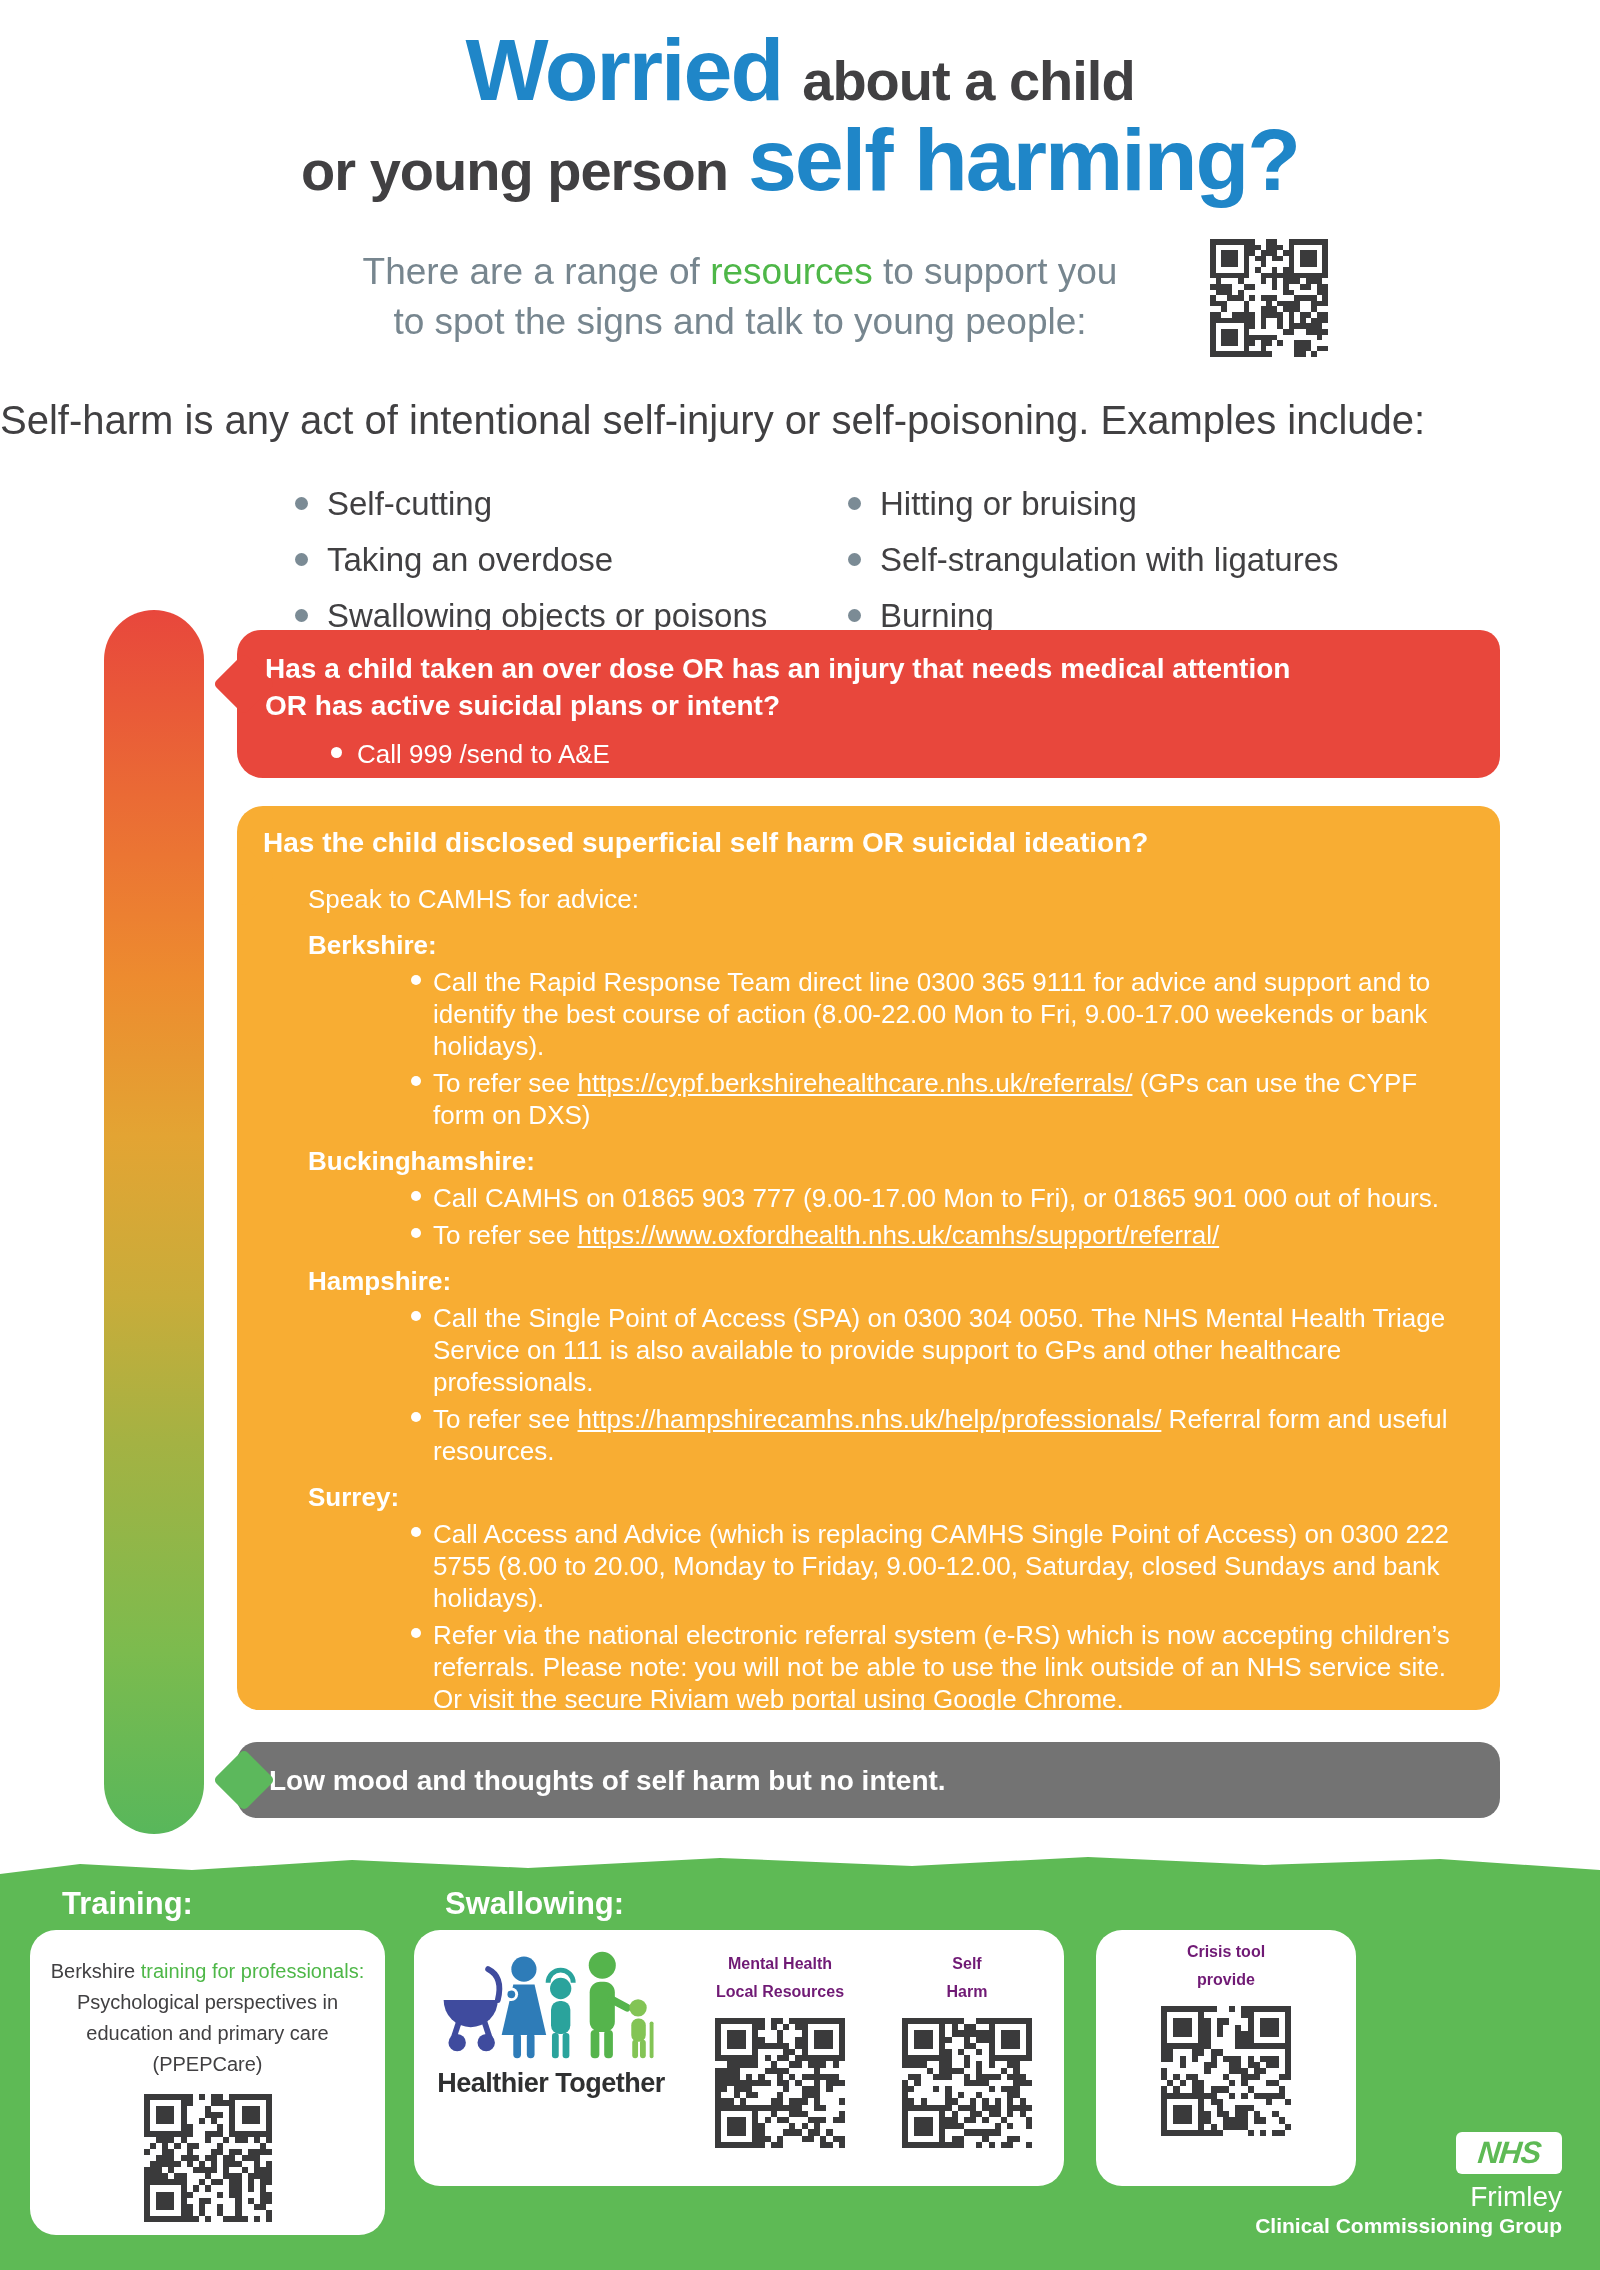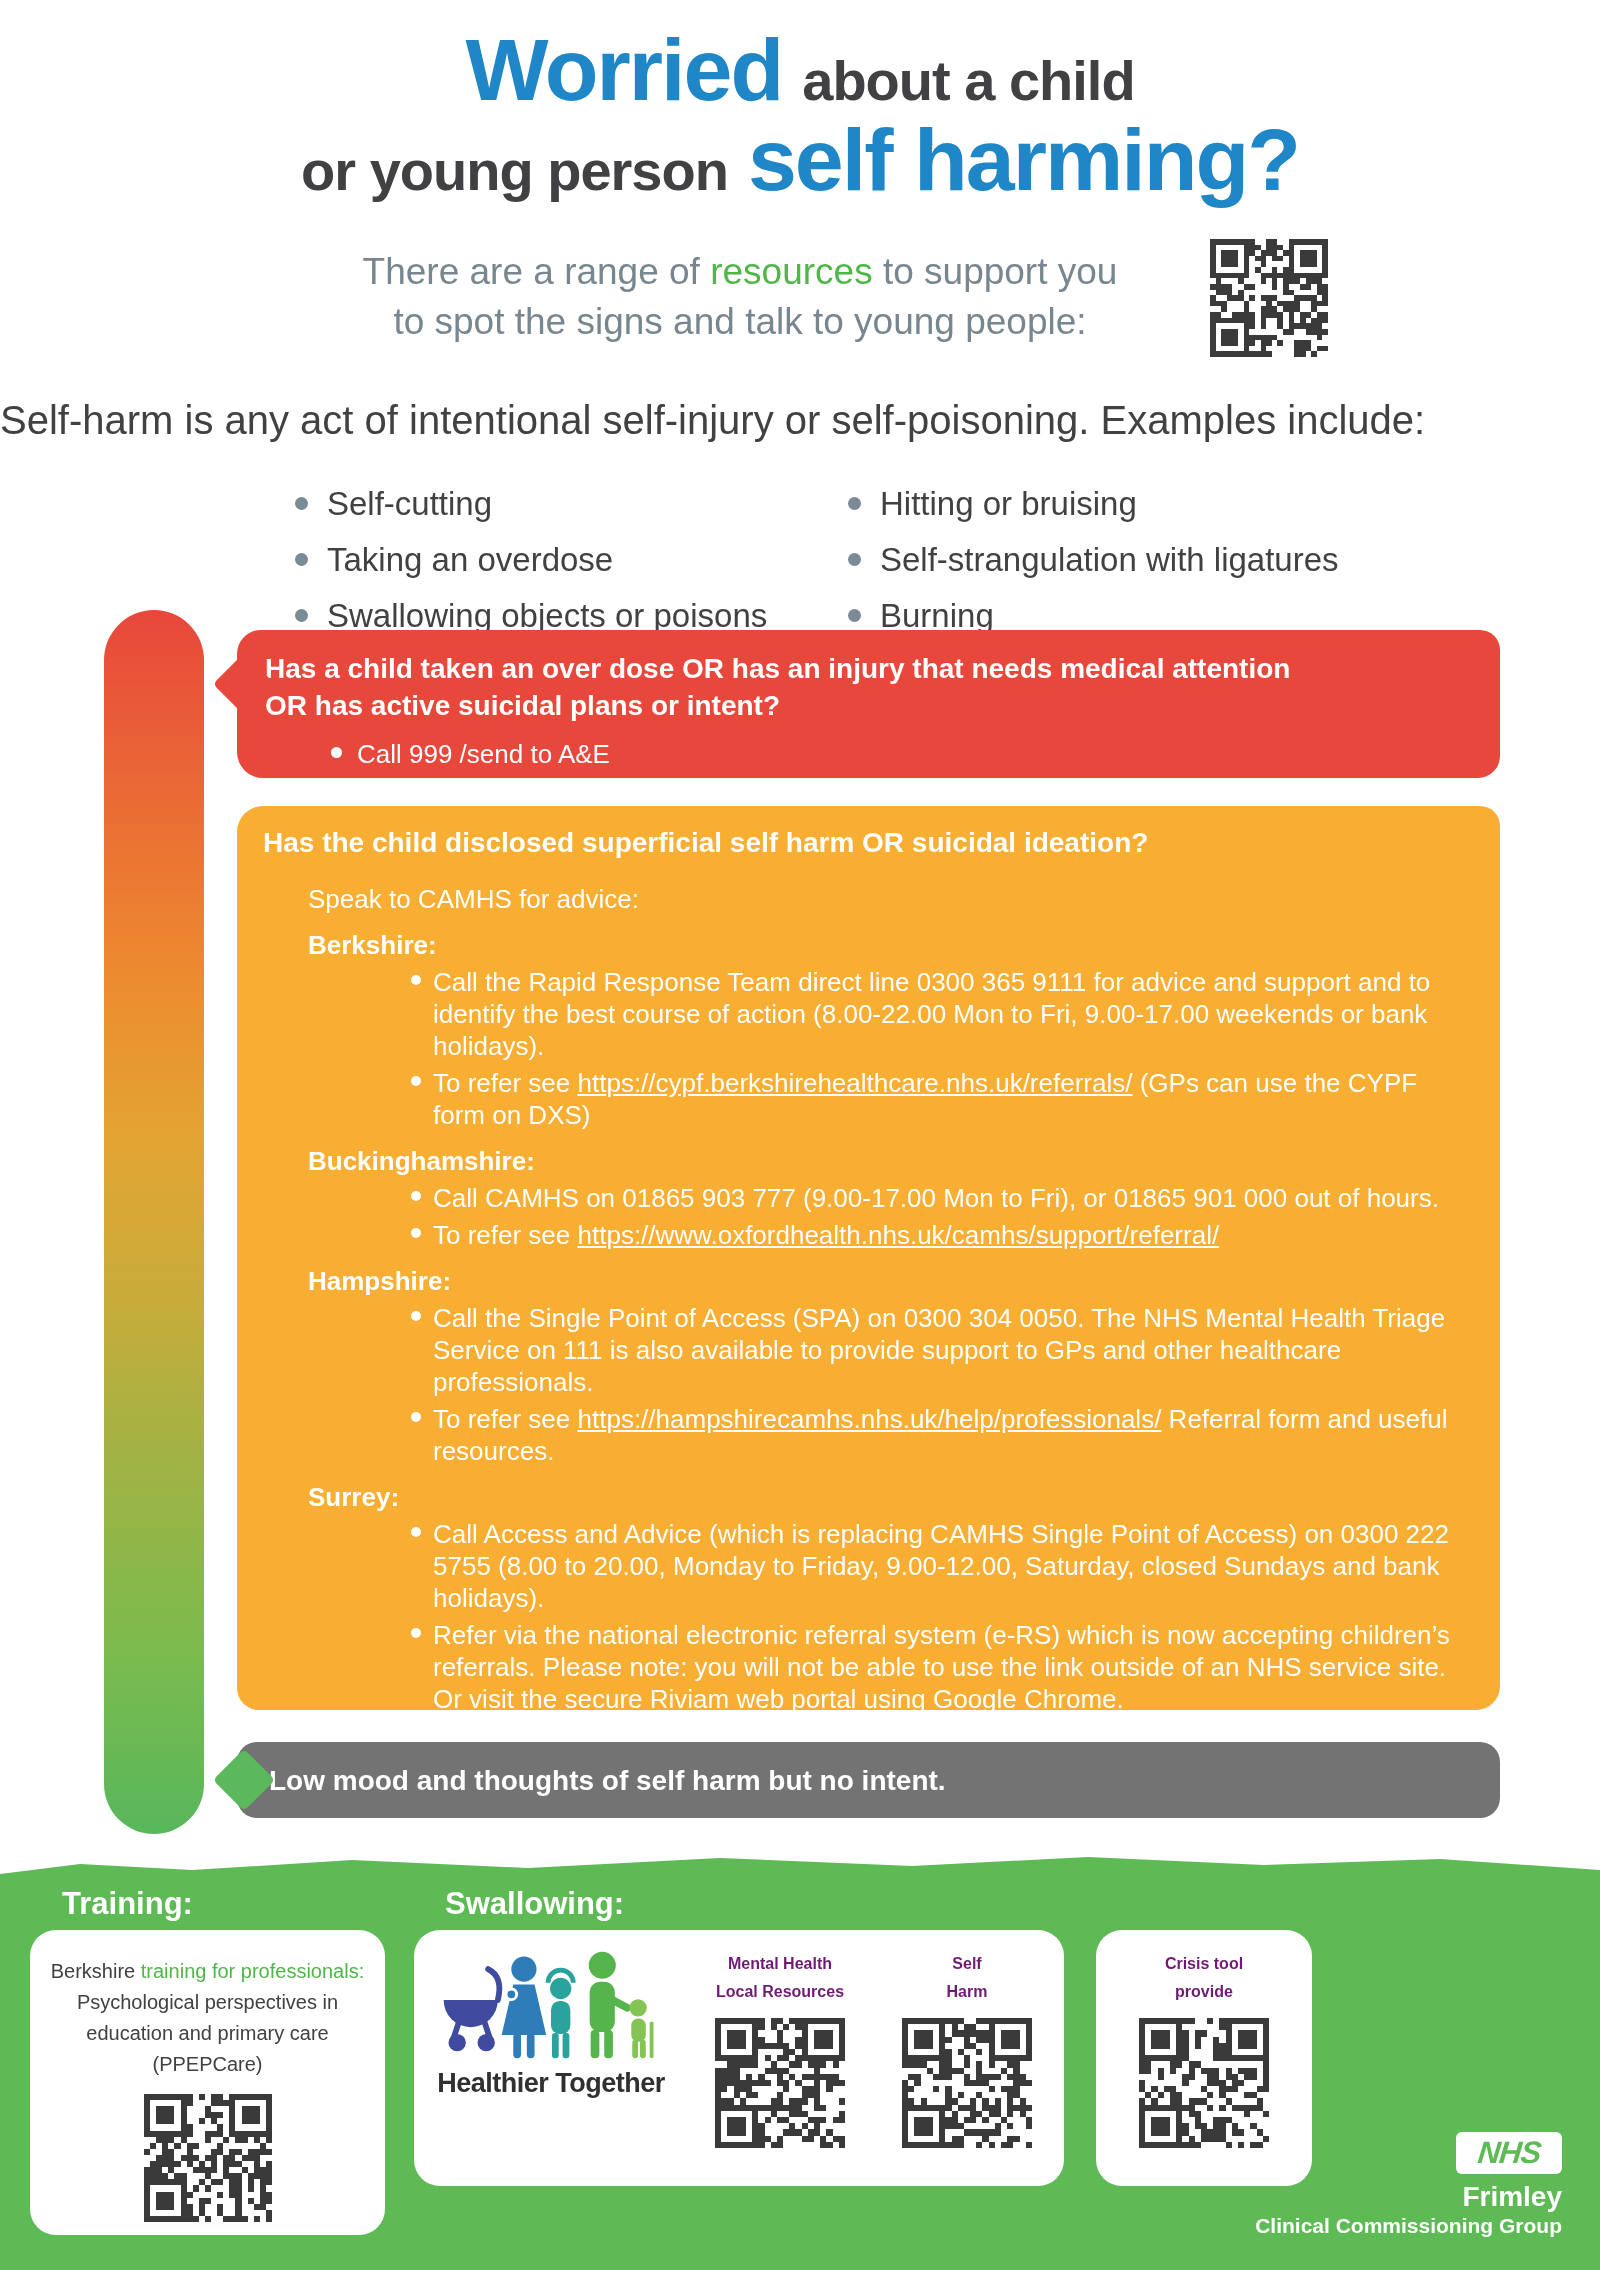--- a/index.html
+++ b/index.html
@@ -71,27 +71,27 @@
 
   .resources-card{left:414px;top:74px;width:650px;height:256px;}
   .ht-logo{position:absolute;left:16px;top:14px;width:242px;text-align:center;}
   .ht-text{font-size:27px;font-weight:bold;color:#2f3031;margin-top:2px;letter-spacing:-0.5px;}
   .res-item{position:absolute;top:20px;text-align:center;}
   .res-1{left:258px;width:216px;}
   .res-2{left:468px;width:170px;}
   .res-label{margin:0;color:#701a75;font-size:16px;line-height:28px;font-weight:bold;}
   .res-item .qr, .crisis-card .qr{width:130px;height:130px;margin:12px auto 0;}
 
-  .crisis-card{left:1096px;top:74px;width:216px;height:256px;padding-top:20px;text-align:center;}
+  .crisis-card{left:1096px;top:74px;width:260px;height:256px;padding-top:8px;text-align:center;}
 
   
   .nhs-block{position:absolute;right:38px;top:276px;text-align:right;color:#fff;}
   .nhs-box{display:inline-flex;align-items:center;justify-content:center;width:106px;height:42px;background:#fff;border-radius:6px;}
   .nhs-letters{color:#5eba55;font-size:31px;font-weight:bold;font-style:italic;transform:skewX(-6deg);letter-spacing:-1px;}
-  .nhs-frimley{font-size:28px;font-weight:bold;margin-top:8px;line-height:30px;}
+  .nhs-frimley{font-size:28px;font-weight:normal;margin-top:8px;line-height:30px;}
   .nhs-ccg{font-size:21px;font-weight:bold;margin-top:2px;line-height:23px;}
 </style>
 </head>
 <body>
 
 <header class="title">
   <div class="t-line t-line1">
     <span class="t-big">Worried</span>
     <span class="t-small">about a child</span>
   </div>

